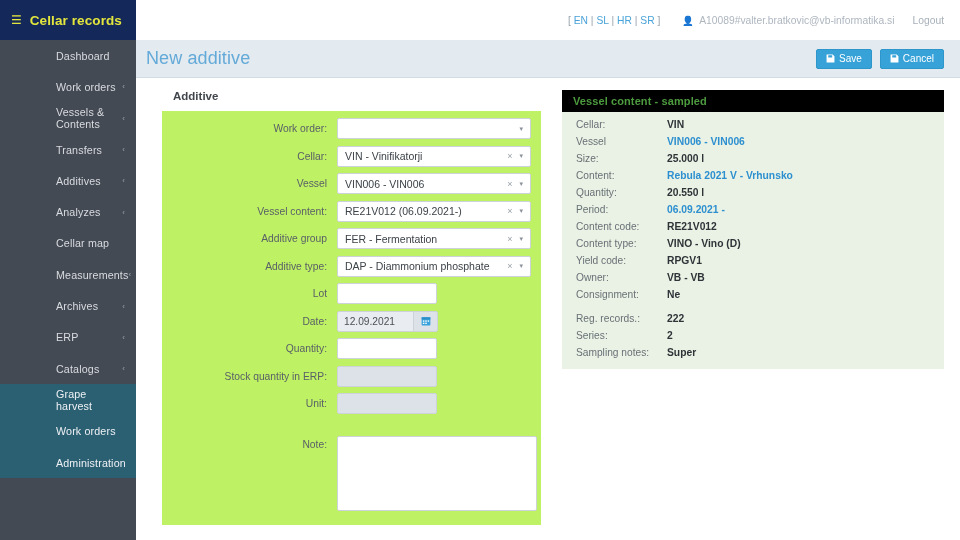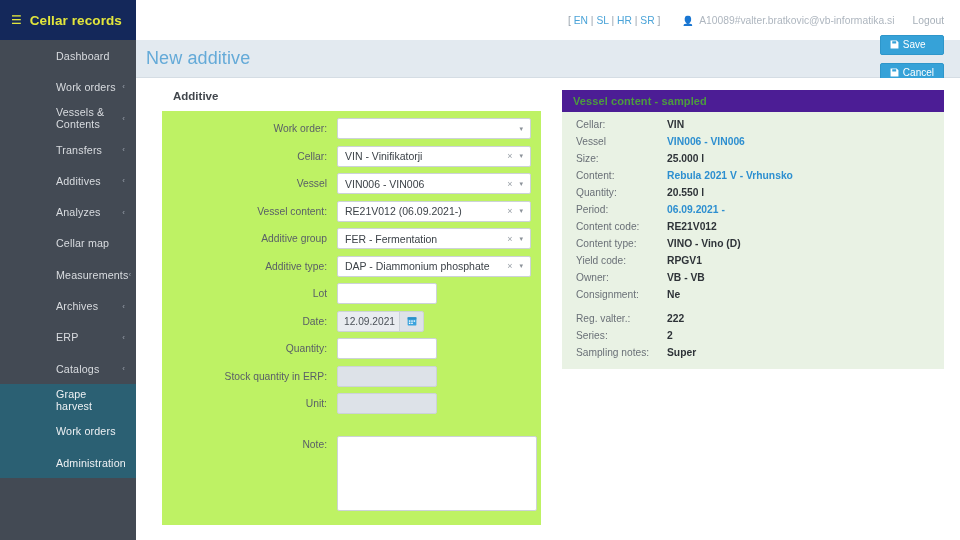--- a/index.html
+++ b/index.html
@@ -73,21 +73,21 @@
   .logout { margin-left: 18px; color: #a7b0b9; cursor: pointer; }
 
   
   .pagebar {
     height: 38px; background: #e3eaf0;
     display: flex; align-items: center; justify-content: space-between;
     padding: 0 16px 0 10px;
     border-bottom: 1px solid #d5dde4;
   }
   .page-title { font-size: 18px; color: #64aad8; font-weight: 400; letter-spacing: 0.1px; }
-  .actions { display: flex; gap: 8px; flex-direction: column; }
+  .actions { display: flex; gap: 8px; }
   .btn {
     background: #36a2d8; color: #ffffff;
     border: 1px solid #2e96ca;
     height: 20px; padding: 0 9px;
     font-size: 10px; border-radius: 2px;
     display: inline-flex; align-items: center; gap: 4px;
     cursor: pointer; font-family: "Liberation Sans", sans-serif;
   }
   .btn svg { display: block; }
 
@@ -136,21 +136,21 @@
   .sel .cart { font-size: 7px; color: #8b9299; padding-right: 7px; }
   .txt {
     width: 100px; height: 21px;
     background: #ffffff; border: 1px solid #ccd2d8; border-radius: 2px;
   }
   .txt-disabled {
     width: 100px; height: 21px;
     background: #dde2e8; border: 1px solid #ccd2d8; border-radius: 2px;
   }
   .datewrap {
-    display: flex; width: 87px; height: 21px;
+    display: flex; width: 101px; height: 21px;
     border: 1px solid #ccd2d8; border-radius: 2px; overflow: hidden;
   }
   .dateinput {
     flex: 1 1 auto; background: #e9ecf0;
     font-size: 10.2px; color: #4a5057;
     display: flex; align-items: center; padding-left: 6px;
   }
   .datebtn {
     width: 24px; background: #dde2e8;
     display: flex; align-items: center; justify-content: center;
@@ -163,21 +163,21 @@
   .frow-note { align-items: flex-start; margin-top: 20px; }
   .frow-note .flabel { padding-top: 3px; }
 
   
   .info-panel {
     position: absolute; left: 426px; top: 12px;
     width: 382px;
     background: #e9f2e4;
   }
   .info-head {
-    background: #4c1d95; color: #4d9b3f;
+    background: #000000; color: #4d9b3f;
     font-size: 11px; font-weight: 700;
     padding: 5px 0 5px 11px;
     letter-spacing: 0.1px;
   }
   .info-body { padding: 4px 0 8px 0; }
   .irow { display: flex; min-height: 17px; align-items: center; }
   .ilabel { width: 105px; padding-left: 14px; font-size: 10.2px; color: #6a7077; }
   .ival { font-size: 10.3px; color: #2e3338; font-weight: 700; }
   .ival.link { color: #2d8fd0; }
   .irow-gap { height: 7px; }
@@ -437,21 +437,21 @@
             <div class="irow">
               <div class="ilabel">Owner:</div>
               <div class="ival">VB - VB</div>
             </div>
             <div class="irow">
               <div class="ilabel">Consignment:</div>
               <div class="ival">Ne</div>
             </div>
             <div class="irow-gap"></div>
             <div class="irow">
-              <div class="ilabel">Reg. valter.:</div>
+              <div class="ilabel">Reg. records.:</div>
               <div class="ival">222</div>
             </div>
             <div class="irow">
               <div class="ilabel">Series:</div>
               <div class="ival">2</div>
             </div>
             <div class="irow">
               <div class="ilabel">Sampling notes:</div>
               <div class="ival">Super</div>
             </div>

